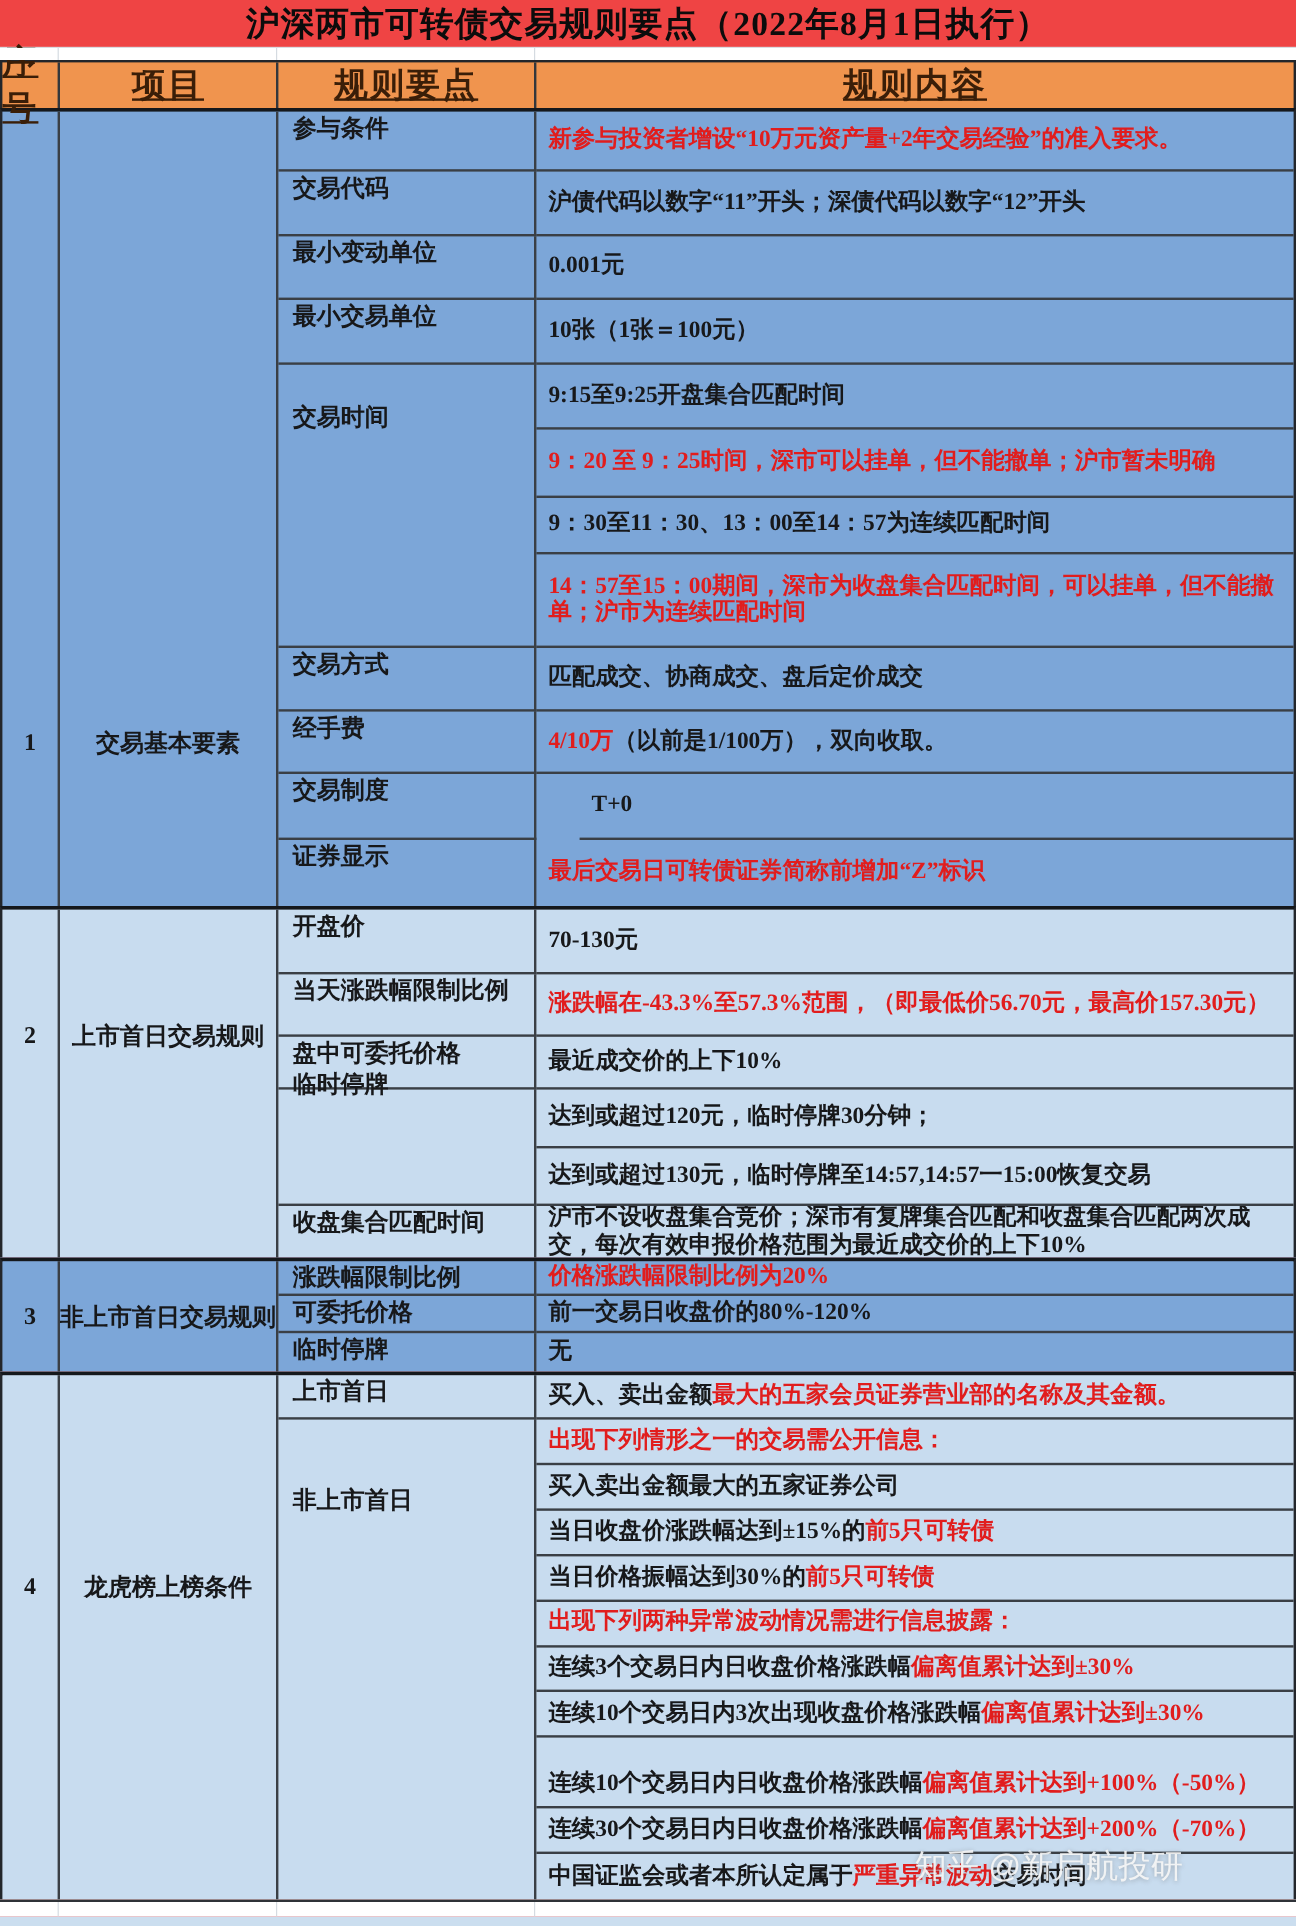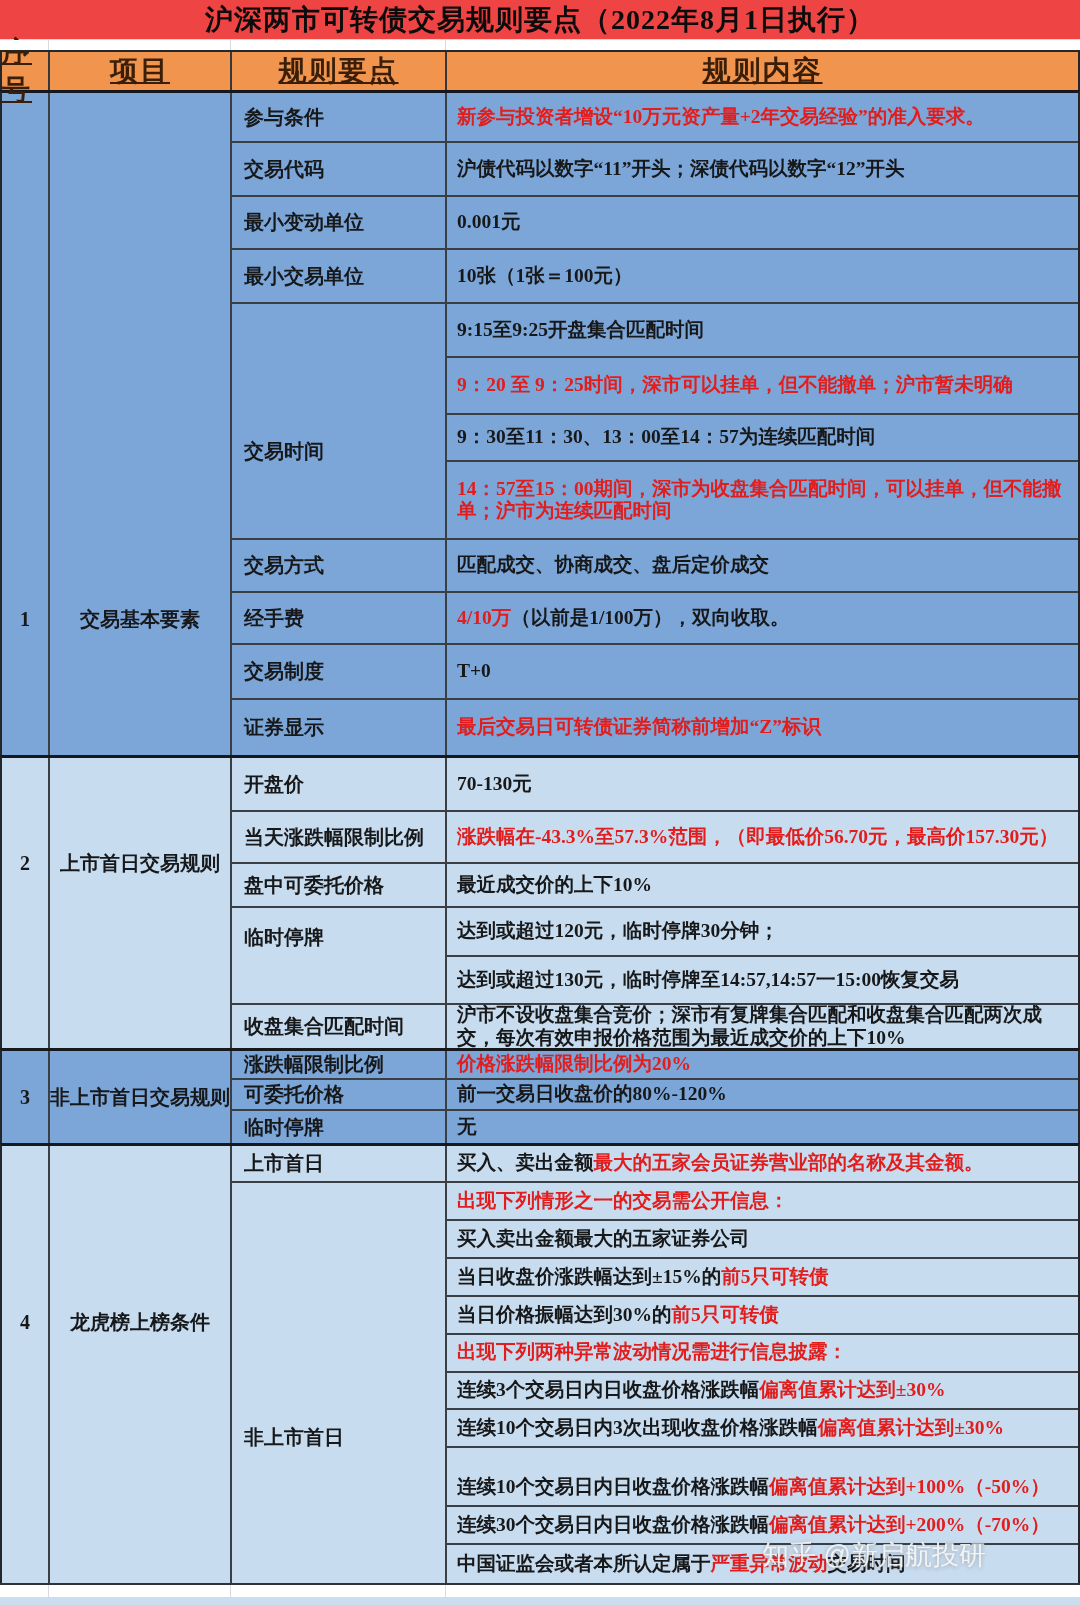--- a/index.html
+++ b/index.html
@@ -25,21 +25,21 @@
   .section.dark  { background:var(--dark_row_bg); }
   .section.light { background:var(--light_row_bg); }
 
   .cell.idx  { width:48px;  border-right:2px solid var(--grid_line);
     display:flex; align-items:center; justify-content:center; }
   .cell.item { width:182px; border-right:2px solid var(--grid_line);
     display:flex; align-items:center; justify-content:center; text-align:center; }
   .groups { flex:1; display:flex; flex-direction:column; }
   .group { display:flex; }
   .cell.point { width:215px; border-right:2px solid var(--grid_line); border-bottom:2px solid var(--grid_line);
-    display:flex; align-items:center; padding-left:12px; }
+    display:flex; align-items:flex-start; padding-left:12px; }
   .group:last-child > .cell.point { border-bottom:none; }
   .rows { flex:1; display:flex; flex-direction:column; }
   .row { display:flex; align-items:center; padding:0 8px 0 10px;
     border-bottom:2px solid var(--grid_line); font-size:19.5px; line-height:1.14; overflow:hidden; }
   .group:last-child .row:last-child { border-bottom:none; }
 
   .lbl { font-size:20px; font-weight:600; color:var(--black_text); display:inline-block; }
   .row .blk { color:var(--black_text); font-weight:600; }
   .row .red { color:var(--red_text);  font-weight:700; }
 
@@ -153,21 +153,21 @@
             <div class="cell point">
               <span class="lbl">经手费</span>
             </div>
             <div class="rows">
               <div class="row" style="height: 52px;">
                 <span class="red">4/10万</span>
                 <span class="blk">（以前是1/100万），双向收取。</span>
               </div>
             </div>
           </div>
-          <div class="group" style="height: 55px;">
+          <div class="group" style="height: 55px; gap: 36px;">
             <div class="cell point">
               <span class="lbl">交易制度</span>
             </div>
             <div class="rows">
               <div class="row" style="height: 55px;">
                 <span class="blk">T+0</span>
               </div>
             </div>
           </div>
           <div class="group" style="height: 55px;">

